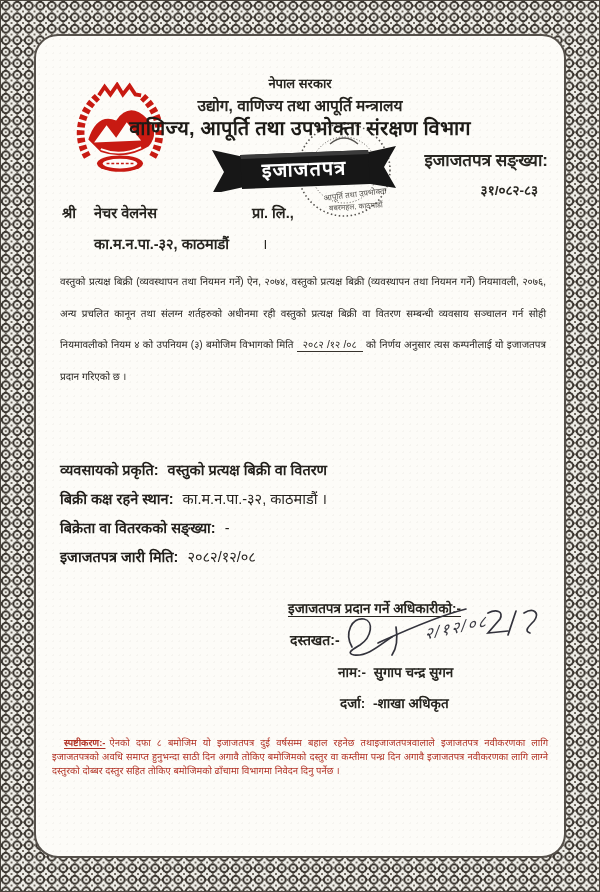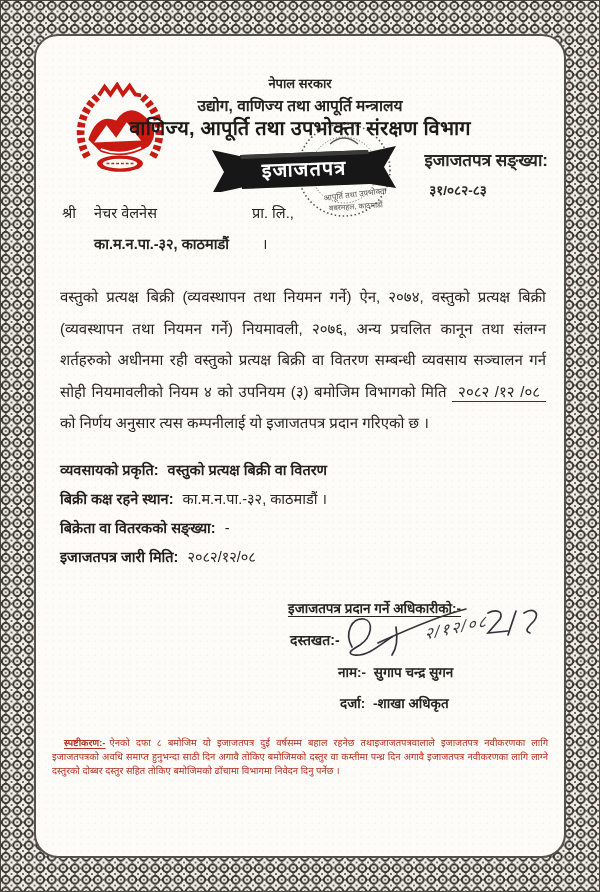--- a/index.html
+++ b/index.html
@@ -40,33 +40,33 @@
 
   .banner{left:212px;top:146px;width:184px;height:46px;z-index:2;}
   .banner-text{
     position:absolute;left:30px;top:9px;width:124px;text-align:center;
     color:#fff;font-size:20px;font-weight:700;letter-spacing:1px;
     transform:rotate(-2deg);z-index:3;
   }
 
   .license-block{top:148px;right:52px;width:170px;text-align:right;color:#2a2823;}
   .license-label{font-size:17px;font-weight:700;display:block;}
-  .license-no{font-size:13.5px;font-weight:700;display:block;margin-top:10px;padding-right:10px;text-align:center;}
+  .license-no{font-size:13.5px;font-weight:700;display:block;margin-top:10px;padding-right:10px;}
 
-  .addr1{top:202px;left:0;right:0;height:22px;font-size:14.5px;font-weight:400;color:#26241f;}
+  .addr1{top:202px;left:0;right:0;height:22px;font-size:14.5px;font-weight:700;color:#26241f;}
   .addr1 .sal{position:absolute;left:62px;}
   .addr1 .nm{position:absolute;left:94px;}
   .addr1 .sfx{position:absolute;left:252px;}
   .addr2{top:233px;left:0;right:0;height:22px;font-size:14.5px;font-weight:700;color:#26241f;text-align:center;}
   .addr2 .ad{position:absolute;left:94px;}
   .addr2 .danda{position:absolute;left:262px;font-weight:400;}
 
   .bodypara{
-    left:60px;width:486px;top:281px;
-    font-size:15px;line-height:31.5px;color:#221f1b;
+    left:60px;width:486px;top:266px;
+    font-size:10px;line-height:31.5px;color:#221f1b;
     text-align:justify;margin:0;
   }
   .decision-date{border-bottom:1.2px solid #37332d;padding:0 6px 1px 6px;white-space:nowrap;}
 
   .details{left:60px;top:459px;width:486px;color:#221f1b;}
   .detail-row{height:29px;font-size:14.5px;}
   .detail-row .dlabel{font-weight:600;}
   .detail-row .dvalue{margin-left:5px;margin-top:32px;}
   .detail-row .dvalue.strong{font-weight:700;}
 

